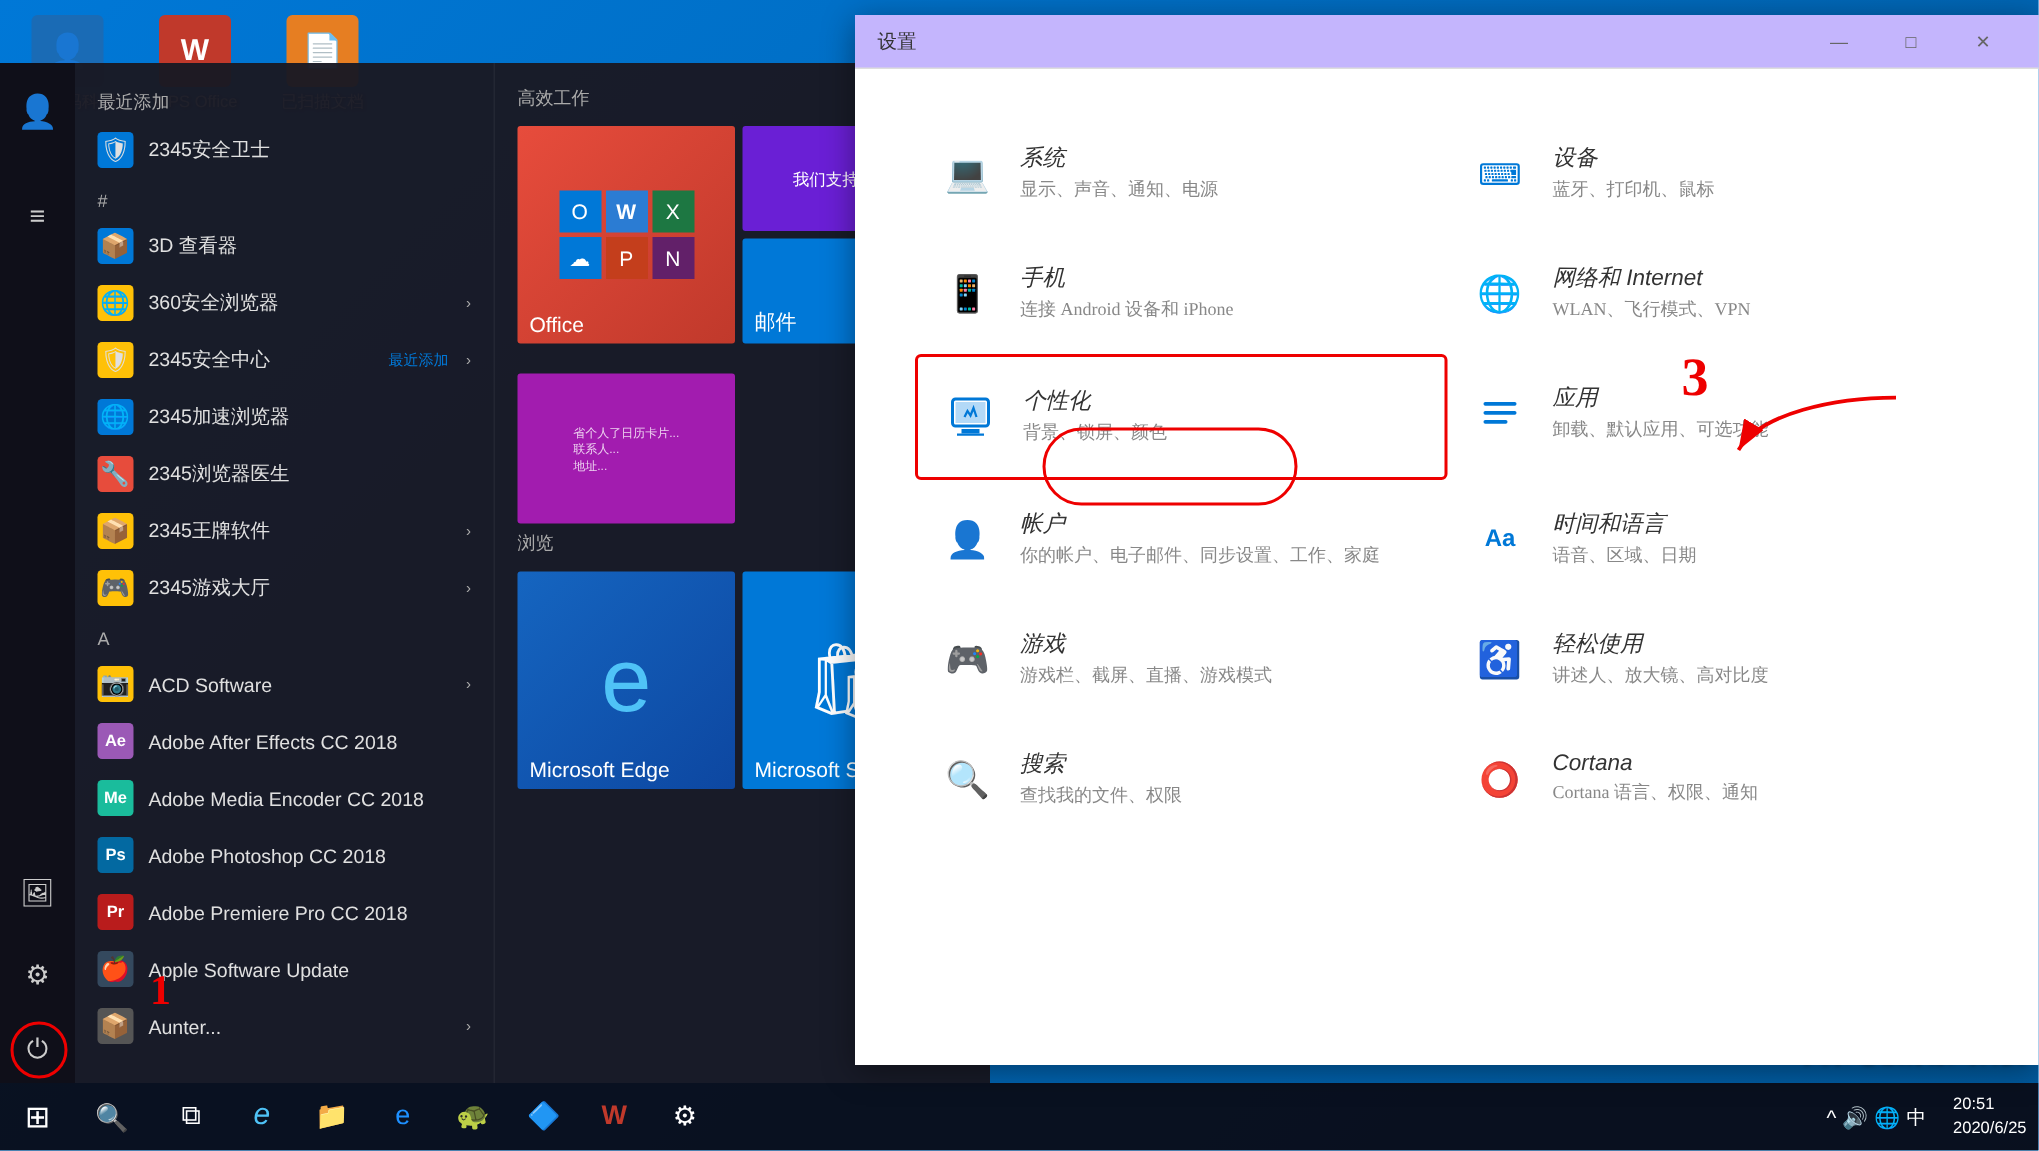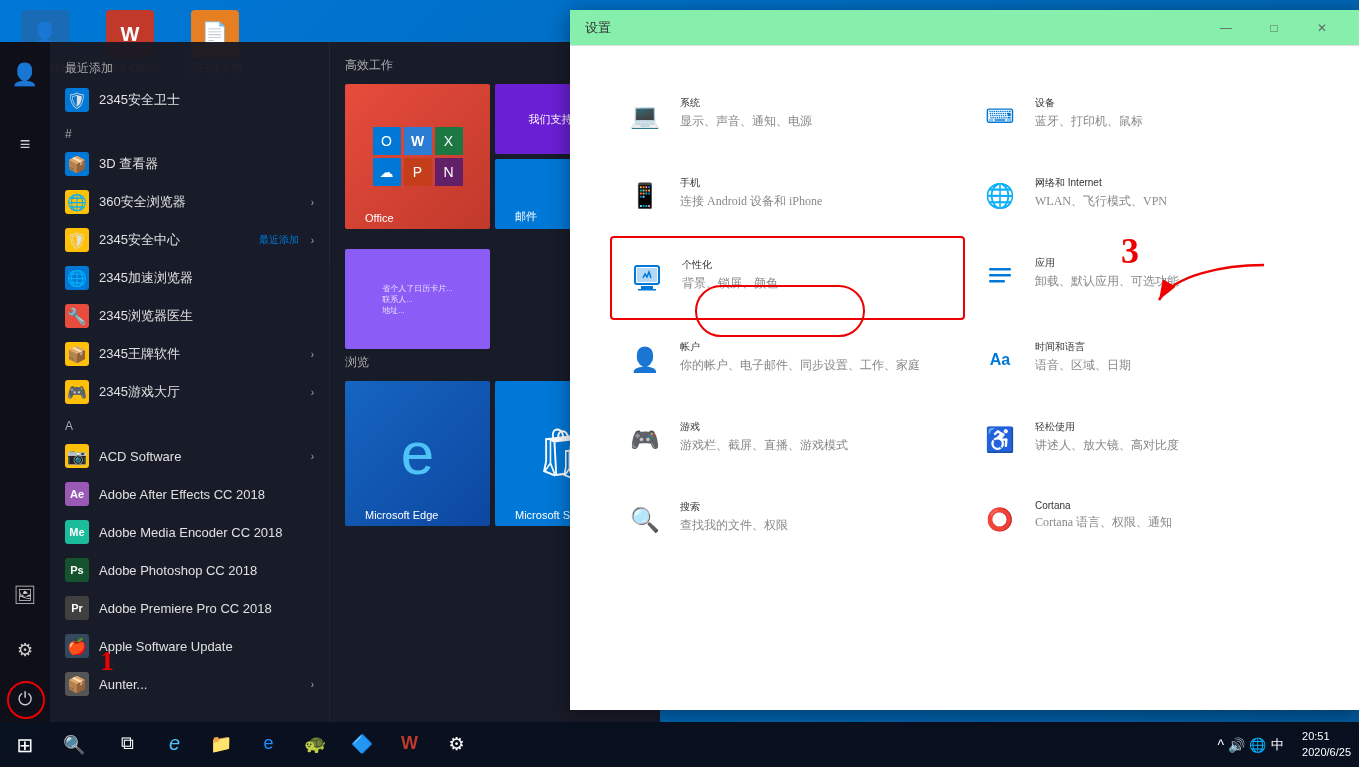--- a/index.html
+++ b/index.html
@@ -234,41 +234,41 @@
       justify-content: center;
       font-size: 12px;
       color: white;
       position: relative;
       overflow: hidden;
     }
     .tile-large { width: 145px; height: 145px; }
     .tile-label {
       position: absolute;
       bottom: 5px;
-      left: 20px;
-      font-size: 11px;
+      left: 8px;
+      font-size: 14px;
       color: white;
     }
 
     
     .settings-window {
       position: absolute;
       top: 10px;
       left: 570px;
       width: 790px;
       height: 700px;
       background: white;
       z-index: 300;
       display: flex;
       flex-direction: column;
       box-shadow: 0 4px 20px rgba(0,0,0,0.4);
     }
     .settings-titlebar {
       height: 36px;
-      background: #86efac;
+      background: #c4b5fd;
       display: flex;
       align-items: center;
       padding: 0 15px;
       justify-content: space-between;
       border-bottom: 1px solid #ddd;
     }
     .settings-title {
       font-size: 13px;
       color: #333;
     }
@@ -314,23 +314,24 @@
       display: flex;
       align-items: center;
       justify-content: center;
       font-size: 24px;
       color: #0078d7;
       margin-right: 15px;
       flex-shrink: 0;
     }
     .settings-item-text { flex: 1; }
     .settings-item-title {
-      font-size: 10px;
+      font-size: 15px;
       color: #333;
       margin-bottom: 3px;
+      font-style: italic;
     }
     .settings-item-desc {
       font-size: 12px;
       color: #888;
       line-height: 1.4;
       font-family: Liberation Serif, serif;
     }
 
     
     .annotation-3 {
@@ -477,25 +478,25 @@
       </div>
       <div class="start-app-item">
         <div class="app-icon" style="background:#9b59b6; font-size:11px; font-weight:bold; color:white;">Ae</div>
         <div class="app-name">Adobe After Effects CC 2018</div>
       </div>
       <div class="start-app-item">
         <div class="app-icon" style="background:#1abc9c; font-size:11px; font-weight:bold; color:white;">Me</div>
         <div class="app-name">Adobe Media Encoder CC 2018</div>
       </div>
       <div class="start-app-item">
-        <div class="app-icon" style="background:#14532d; font-size:11px; font-weight:bold; color:white;">Ps</div>
+        <div class="app-icon" style="background:#0369a1; font-size:11px; font-weight:bold; color:white;">Ps</div>
         <div class="app-name">Adobe Photoshop CC 2018</div>
       </div>
       <div class="start-app-item">
-        <div class="app-icon" style="background:#404040; font-size:11px; font-weight:bold; color:white;">Pr</div>
+        <div class="app-icon" style="background:#b91c1c; font-size:11px; font-weight:bold; color:white;">Pr</div>
         <div class="app-name">Adobe Premiere Pro CC 2018</div>
       </div>
       <div class="start-app-item">
         <div class="app-icon" style="background:#34495e;">🍎</div>
         <div class="app-name">Apple Software Update</div>
       </div>
       <div class="start-app-item">
         <div class="app-icon" style="background:#555;">📦</div>
         <div class="app-name">Aunter...</div>
         <span class="arrow">›</span>
@@ -524,21 +525,21 @@
             <div style="font-size:11px; color:white; text-align:center;">我们支持 Yahoo</div>
           </div>
 
           <div class="tile" style="width:145px; height:70px; background:#0078d7; padding:8px;">
             <div class="tile-label">邮件</div>
           </div>
         </div>
       </div>
 
       <div style="display:flex; gap:5px; margin-bottom:5px;">
-        <div class="tile" style="width:145px; height:100px; background:#8b5cf6; padding:5px;">
+        <div class="tile" style="width:145px; height:100px; background:#a21caf; padding:5px;">
           <div style="font-size:8px; color:white; opacity:0.8;">省个人了日历卡片...<br>联系人...<br>地址...</div>
         </div>
       </div>
 
       <div class="tiles-section-title">浏览</div>
       <div class="tiles-grid">
 
         <div class="tile tile-large" style="background: linear-gradient(135deg, #1565c0, #0d47a1); justify-content:center; flex-direction:column;">
           <div style="font-size:60px; color:#4fc3f7;">e</div>
           <div class="tile-label">Microsoft Edge</div>

